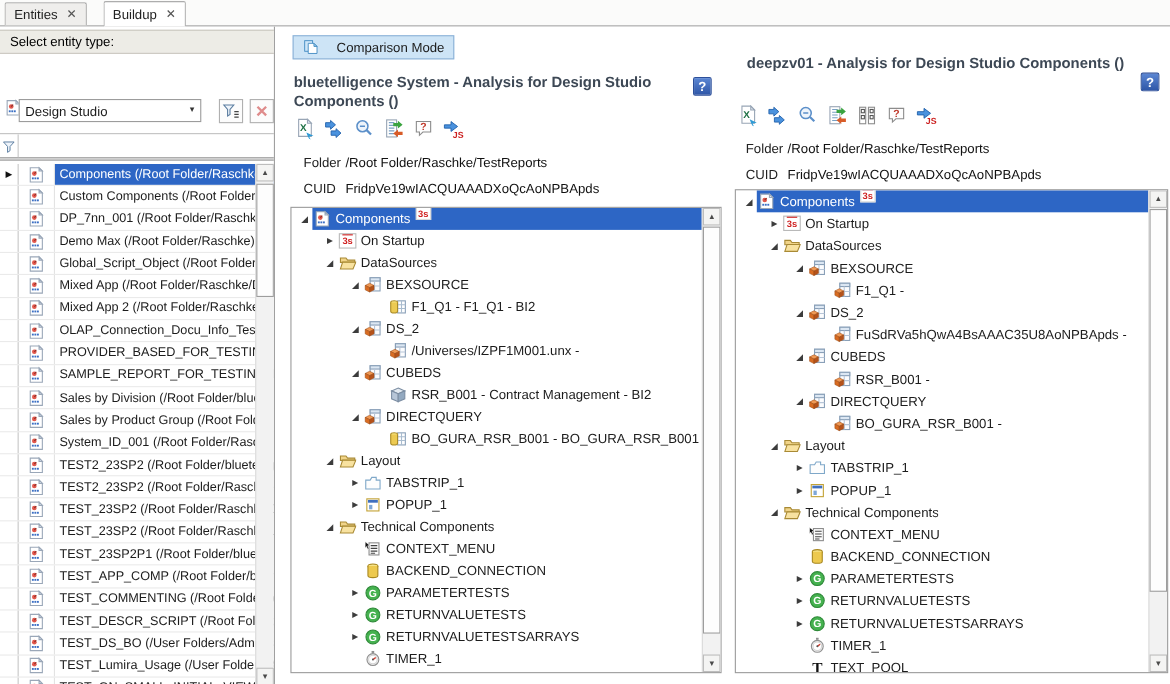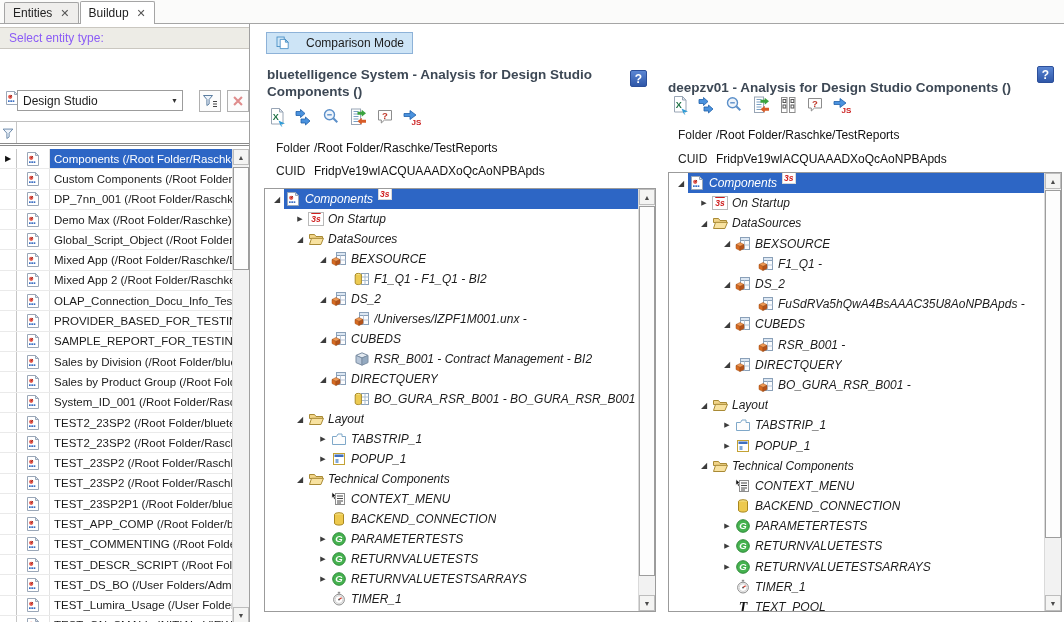--- a/index.html
+++ b/index.html
@@ -3,28 +3,28 @@
 <meta charset="utf-8">
 <style>
   * { margin:0; padding:0; box-sizing:border-box; }
   html,body { width:1064px; height:622px; overflow:hidden; background:#fff;
     font-family:"Liberation Sans", sans-serif; color:#1c1c1c; }
   .abs { position:absolute; }
 
   
   #tabbar { position:absolute; left:0; top:0; width:1064px; height:24px; background:#fbfbfa; border-bottom:1px solid #a5a5a5; display:flex; align-items:flex-end; padding-left:4px; z-index:5;}
   .tab { height:21px; border:1px solid #a5a5a5; border-bottom:none; border-radius:2px 2px 0 0;
-    display:flex; align-items:center; gap:8px; padding:0 8px; font-size:12px; background:#efeeec; margin-right:1px; color:#222;}
+    display:flex; align-items:center; gap:8px; padding:0 8px; font-size:12px; background:#efeeec; margin-right:15px; color:#222;}
   .tab.active { background:#fff; height:23px; margin-bottom:-1px; z-index:6; }
   .tab .x { color:#555; font-size:11px; line-height:1; cursor:default; }
 
   
   #sidebar { position:absolute; left:0; top:24px; width:250px; height:598px; background:#fff; border-right:1px solid #a0a0a0; }
   #sb-header { position:absolute; left:0; top:3px; width:249px; height:22px; background:#edece6;
-    border-top:1px solid #cac7c0; border-bottom:1px solid #cac7c0; font-size:12px; line-height:20px; padding-left:9px; color:#8b5cf6;}
+    border-top:1px solid #cac7c0; border-bottom:1px solid #cac7c0; font-size:12px; line-height:20px; padding-left:9px; color:#000000;}
   .combo { position:absolute; height:21px; background:#fff; border:1px solid #9c9c9c; font-size:12px;
     display:flex; align-items:center; padding-left:5px; }
   .combo .arr { margin-left:auto; width:15px; text-align:center; font-size:7px; color:#333; }
   .sqbtn { position:absolute; width:22px; height:22px; border:1px solid #b0b0b0; background:#fcfcfc;
     display:flex; align-items:center; justify-content:center; }
   .icn { display:inline-flex; }
   .icn svg { display:block; }
 
   #entity-list { position:absolute; left:0; top:97px; width:249px; height:501px; border-top:1px solid #c0c0c0; overflow:hidden; }
   #list-header { height:24px; border-bottom:3px double #8a8a8a; display:flex; }
@@ -53,21 +53,21 @@
   .kv { position:absolute; font-size:12px; display:flex; }
   .kv .k { width:38px; color:#222; }
   .kv .v { color:#111; }
 
   
   .treebox { position:absolute; background:#fff; border:1px solid #9b9b9b; overflow:hidden; }
   .trow { display:flex; align-items:center; font-size:12px; }
   .trow .exp { width:14px; flex:none; text-align:center; color:#3c3c3c; }
   .trow .exp.open { font-size:8px; }
   .trow .exp.closed { font-size:7px; }
-  .trow .hl { display:flex; align-items:center; flex:1; height:100%; gap:4px; padding-left:1px; min-width:0;font-style:italic;}
+  .trow .hl { display:flex; align-items:center; flex:1; height:100%; gap:4px; padding-left:1px; min-width:0;}
   .trow.sel .hl { background:#2d66c5; color:#fff; }
   .trow .lbl { white-space:nowrap; overflow:hidden; }
   .tico { width:16px; height:16px; flex:none; display:inline-flex; }
   .badge, .scripticon { background:#fff; color:#cf1f1f; font-weight:bold; font-size:8.5px;
     text-decoration:overline; line-height:1; }
   .badge { border:1px solid #d8d8d8; padding:1px 1px; position:relative; top:-5px; margin-left:1px;}
   .scripticon { width:16px; height:14px; border:1px solid #b9b9b9; display:flex; align-items:center; justify-content:center; flex:none;}
 </style>
 </head>
 <body>
@@ -844,21 +844,21 @@
         </span>
       </div>
     </div>
   <div class="vsb" style="right:0; top:0; height:422px;">
     <div class="btn" style="top:0;">▲</div>
     <div class="thumb" style="top:17px; height:370px;"></div>
     <div class="btn" style="bottom:0;">▼</div>
   </div>
 </div>
 
-<div class="ptitle" style="left:668px; top:79px; width:365px;">deepzv01 - Analysis for Design Studio Components ()</div>
+<div class="ptitle" style="left:668px; top:49px; width:365px;text-align:center;">deepzv01 - Analysis for Design Studio Components ()</div>
 <div class="helpbox" style="left:1037px; top:66px;">?</div>
 <div class="tbrow" style="left:670px; top:95px;" id="tb-right">
     <span class="tbi">
       <svg width="20" height="20" viewBox="0 0 20 20">
         <path d="M4.5 1.5h8l3.5 3.5v12h-11.5z" fill="#fff" stroke="#98a5b5"></path>
         <path d="M12.5 1.5v3.5h3.5z" fill="#e2eaf4" stroke="#98a5b5"></path>
         <text x="8.7" y="12.5" text-anchor="middle" font-size="9" font-weight="bold" fill="#1e7145" font-family="Liberation Sans, sans-serif">X</text>
         <path d="M11.5 13.5l6.5 3-4 .7 1.5 2.8-1.6-1-1-2z" fill="#2e9bd6"></path>
       </svg>
     </span>

